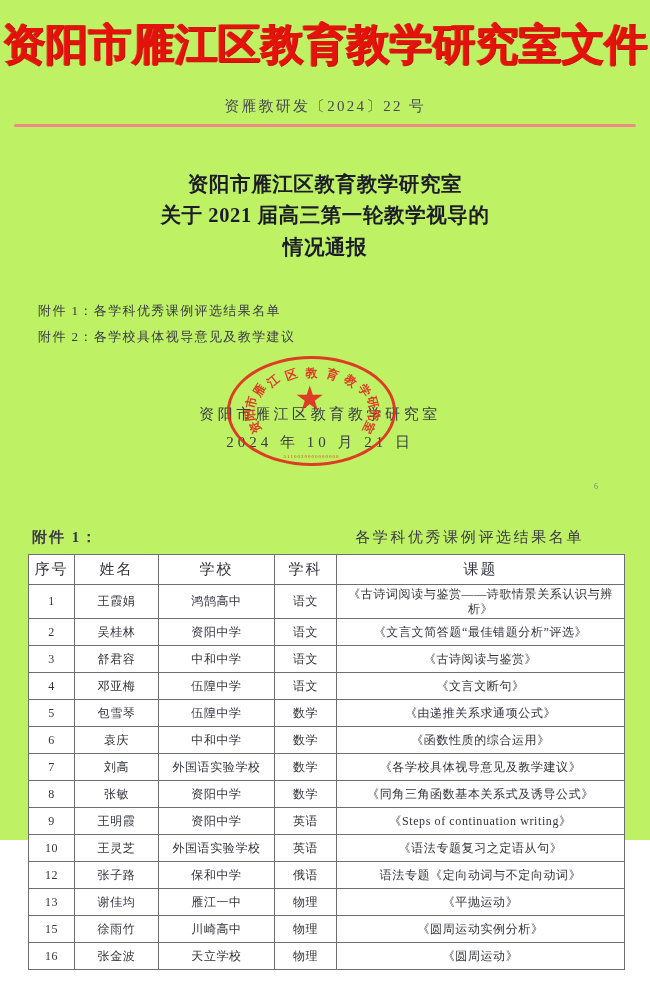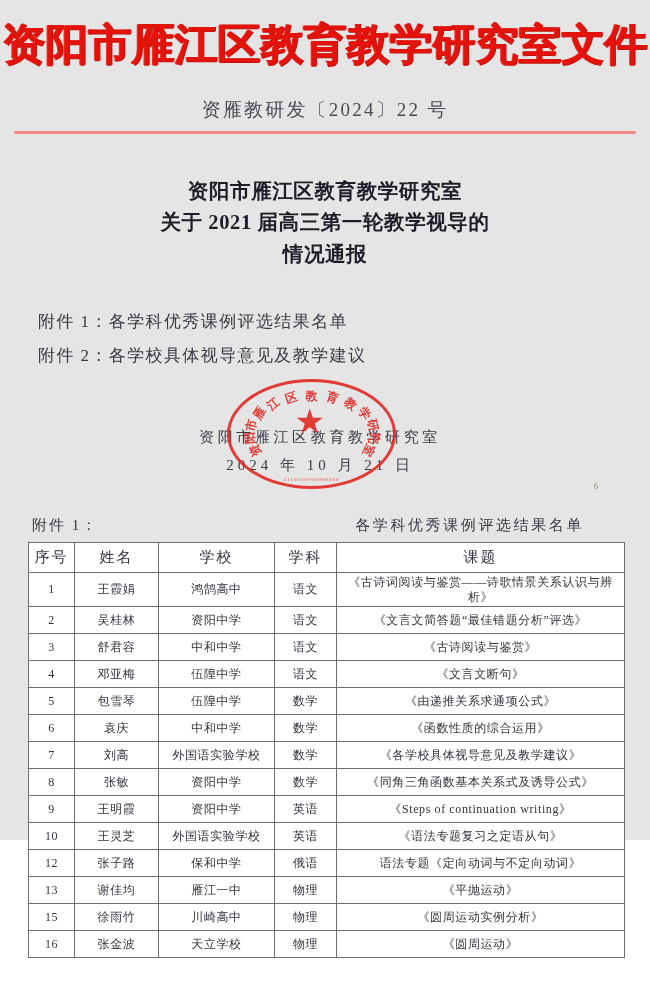--- a/index.html
+++ b/index.html
@@ -13,21 +13,21 @@
     position: relative;
     font-family: "Liberation Serif", "DejaVu Serif", serif;
     color: #2b2b33;
     overflow: hidden;
   }
 
   .page {
     position: relative;
     width: 650px;
     height: 840px;
-    background: #e5e5e5;
+    background: #bef264;
   }
 
   
   .masthead {
     text-align: center;
     padding-top: 22px;
   }
   .masthead-title {
     font-family: "Liberation Serif", "DejaVu Serif", serif;
     font-weight: bold;
@@ -37,21 +37,21 @@
     line-height: 1.05;
     text-shadow:
        1px 0 0 #c5100a,
       -1px 0 0 #f0342c,
        0 1px 0 #c5100a;
     white-space: nowrap;
   }
 
   .doc-number {
     text-align: center;
-    font-size: 19px;
+    font-size: 15px;
     letter-spacing: 2.2px;
     color: #4a4a55;
     margin-top: 30px;
     font-family: "Liberation Serif", "DejaVu Serif", serif;
   }
 
   .red-rule {
     margin: 8px 14px 0 14px;
     height: 2.5px;
     background: #f08a86;
@@ -69,21 +69,21 @@
     color: #1d1d28;
   }
   .title-line {
     white-space: nowrap;
   }
 
   
   .attachments {
     margin-top: 34px;
     padding-left: 38px;
-    font-size: 17px;
+    font-size: 13px;
     line-height: 2.0;
     letter-spacing: 1.4px;
     color: #3a3a45;
   }
 
   
   .signature {
     position: relative;
     margin-top: 50px;
     text-align: center;
@@ -176,21 +176,22 @@
   .att-head {
     display: flex;
     align-items: baseline;
     padding: 0 26px 0 32px;
     margin-bottom: 7px;
   }
   .att-head-label {
     font-size: 15px;
     letter-spacing: 2px;
     color: #3a3a45;
-    font-weight: normal;
+    font-weight: bold;
+    margin-top: 12px;
   }
   .att-head-title {
     flex: 1;
     text-align: right;
     font-size: 15px;
     letter-spacing: 2.6px;
     color: #3a3a45;
     padding-right: 40px;
   }
 

